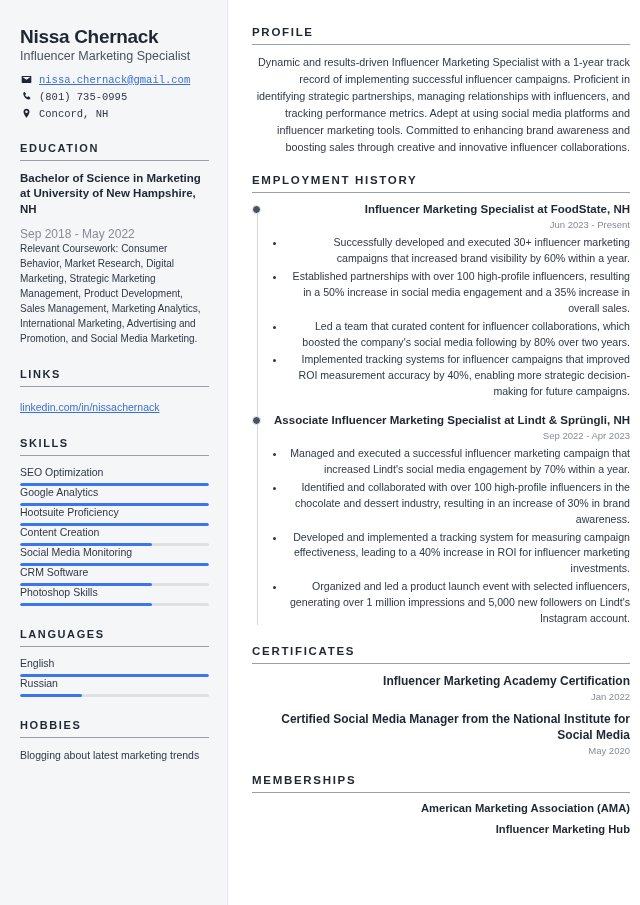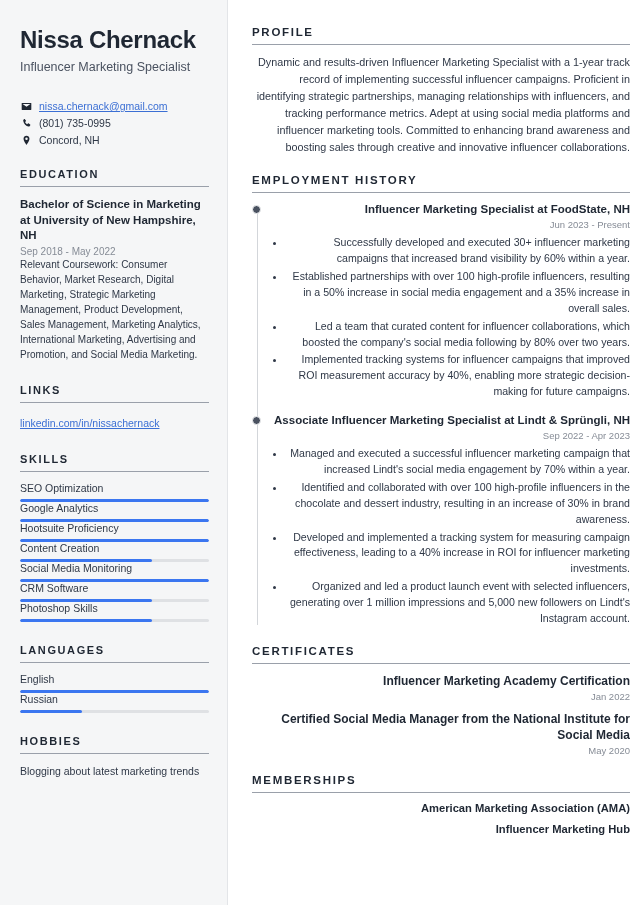--- a/index.html
+++ b/index.html
@@ -13,28 +13,28 @@
 
   
   .sidebar {
     width: 228px;
     background: #f5f6f7;
     border-right: 1px solid #e3e5e8;
     padding: 26px 18px 0 20px;
     flex: 0 0 228px;
   }
   .name {
-    font-size: 24px; font-weight: 700; color: #1f2733;
+    font-size: 19px; font-weight: 700; color: #1f2733;
     letter-spacing: -0.3px; line-height: 1.15;
   }
   .job-title {
-    margin-top: 5px; font-size: 12.5px; color: #4a5260;
+    font-size: 12.5px; color: #4a5260;
     line-height: 1.42; font-weight: 400;
   }
-  .contact { margin-top: 24px; }
+  .contact { margin-top: 8px; font-family: Liberation Mono, monospace; }
   .contact-row {
     display: flex; align-items: center; gap: 7px;
     margin-bottom: 5px; font-size: 10.5px; color: #2f3847;
   }
   .contact-row .ico {
     width: 12px; height: 12px; flex: 0 0 12px;
     display: flex; align-items: center; justify-content: center;
     color: #1f2733;
   }
   .contact-row .ico svg { width: 11px; height: 11px; fill: #1f2733; }
@@ -45,21 +45,21 @@
     font-size: 11px; font-weight: 700; letter-spacing: 1.6px;
     color: #1f2733; text-transform: uppercase;
     padding-bottom: 6px;
   }
   .sec-rule { height: 1px; background: #9aa0aa; width: 100%; }
   .sec-body { padding-top: 10px; }
 
   .edu-title {
     font-size: 11.5px; font-weight: 700; color: #1f2733; line-height: 1.35;
   }
-  .edu-date { font-size: 10px; color: #868c96; margin-top: 2px; }
+  .edu-date { font-size: 12px; color: #868c96; margin-top: 10px; }
   .edu-desc { font-size: 10px; color: #2f3847; line-height: 1.5; }
 
   .link-item { font-size: 10.5px; color: #3b6fd4; text-decoration: underline; }
 
   .meter-item { }
   .meter-label { font-size: 10.5px; color: #2f3847; margin-bottom: 5px; }
   .meter-track {
     height: 3px; width: 100%;
     background: #dfe1e4;
     border-radius: 2px; overflow: hidden;

